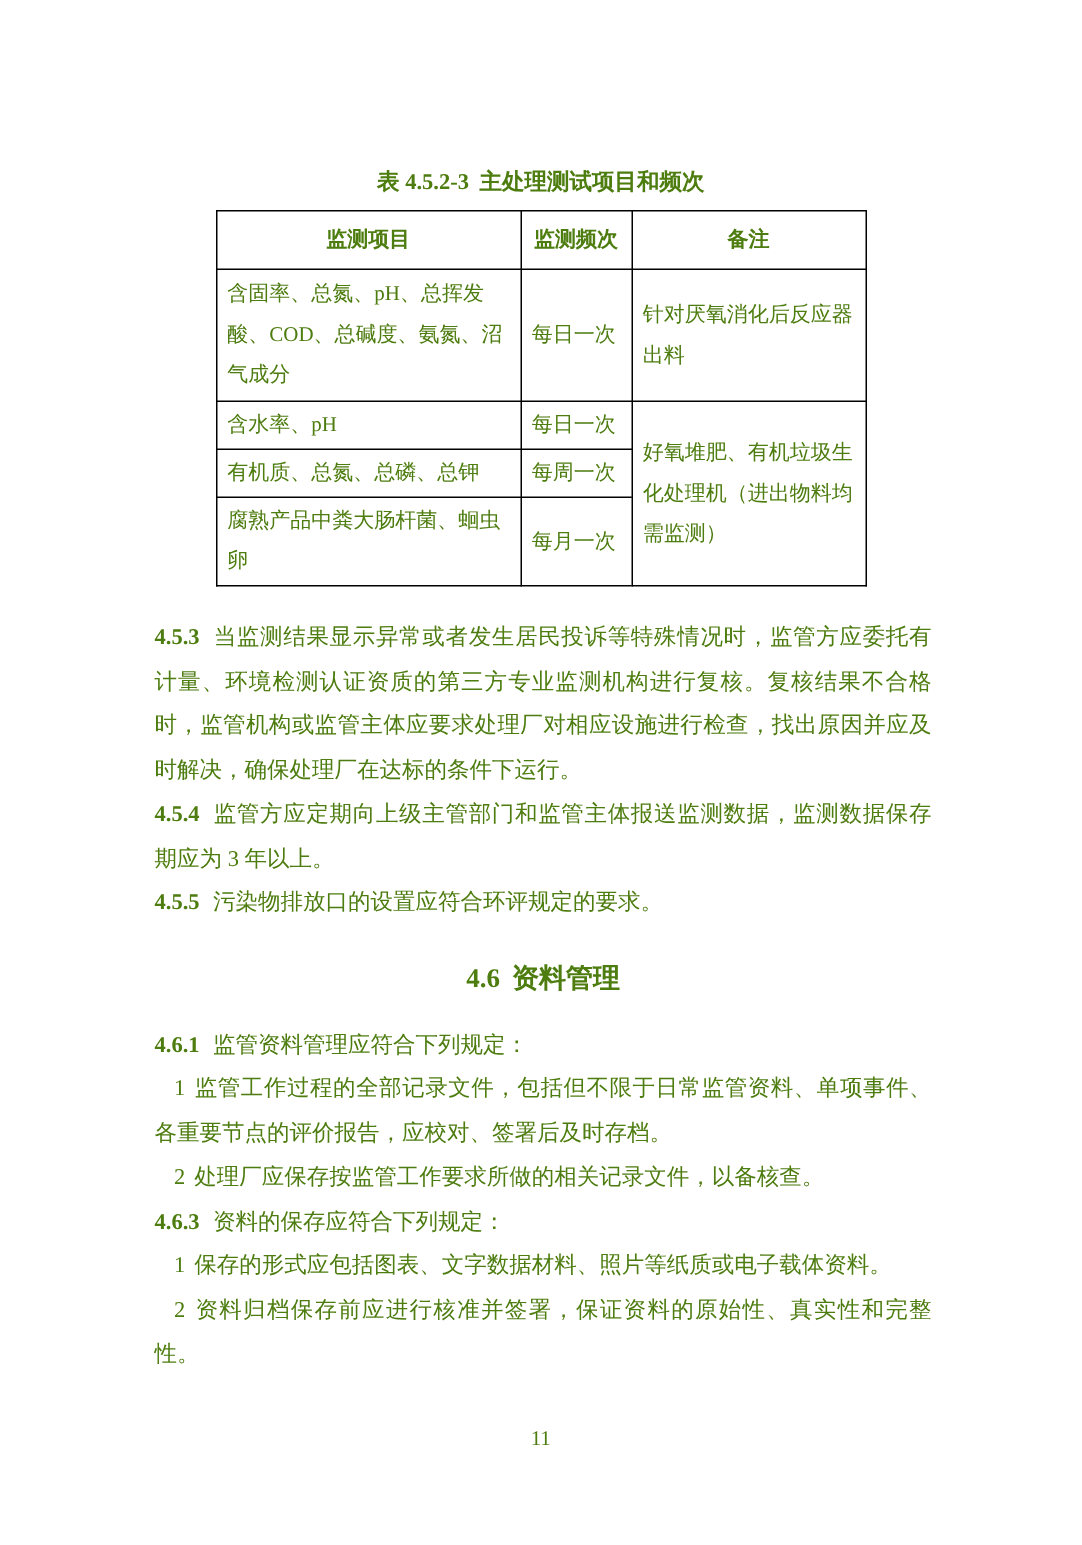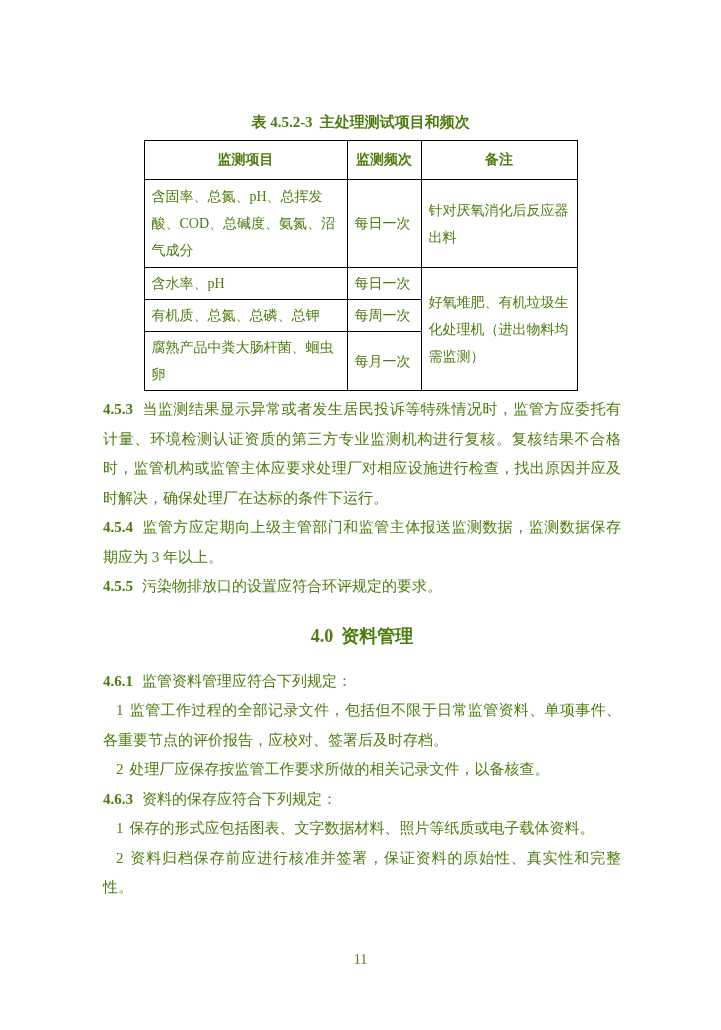--- a/index.html
+++ b/index.html
@@ -50,21 +50,21 @@
   .mon-table td.tall { padding: 3px 7px; }
   .body-col {
     padding: 0 100px 0 103px;
   }
   .para {
     margin: 0;
     font-size: 15px;
     line-height: 29.5px;
     text-align: justify;
   }
-  .para.first { margin-top: 4px; }
+  .para.first { margin-top: 20px; }
   .para .num {
     font-weight: 700;
     margin-right: 9px;
   }
   .para.sub { text-indent: 13px; }
   .para.sub .inum { margin-right: 6px; }
   .section-heading {
     margin: 19px 0 16px 0;
     text-align: center;
     font-size: 18px;
@@ -127,21 +127,21 @@
 
   <div class="body-col">
 
     <p class="para first"><span class="num">4.5.3</span><span>当监测结果显示异常或者发生居民投诉等特殊情况时，监管方应委托有计量、环境检测认证资质的第三方专业监测机构进行复核。复核结果不合格时，监管机构或监管主体应要求处理厂对相应设施进行检查，找出原因并应及时解决，确保处理厂在达标的条件下运行。</span></p>
 
     <p class="para"><span class="num">4.5.4</span><span>监管方应定期向上级主管部门和监管主体报送监测数据，监测数据保存期应为 3 年以上。</span></p>
 
     <p class="para"><span class="num">4.5.5</span><span>污染物排放口的设置应符合环评规定的要求。</span></p>
 
     <div class="section-heading">
-      <span class="snum">4.0</span><span>资料管理</span>
+      <span class="snum">4.6</span><span>资料管理</span>
     </div>
 
     <p class="para"><span class="num">4.6.1</span><span>监管资料管理应符合下列规定：</span></p>
 
     <p class="para sub"><span class="inum">1</span><span>监管工作过程的全部记录文件，包括但不限于日常监管资料、单项事件、各重要节点的评价报告，应校对、签署后及时存档。</span></p>
 
     <p class="para sub"><span class="inum">2</span><span>处理厂应保存按监管工作要求所做的相关记录文件，以备核查。</span></p>
 
 
     <p class="para"><span class="num">4.6.3</span><span>资料的保存应符合下列规定：</span></p>

